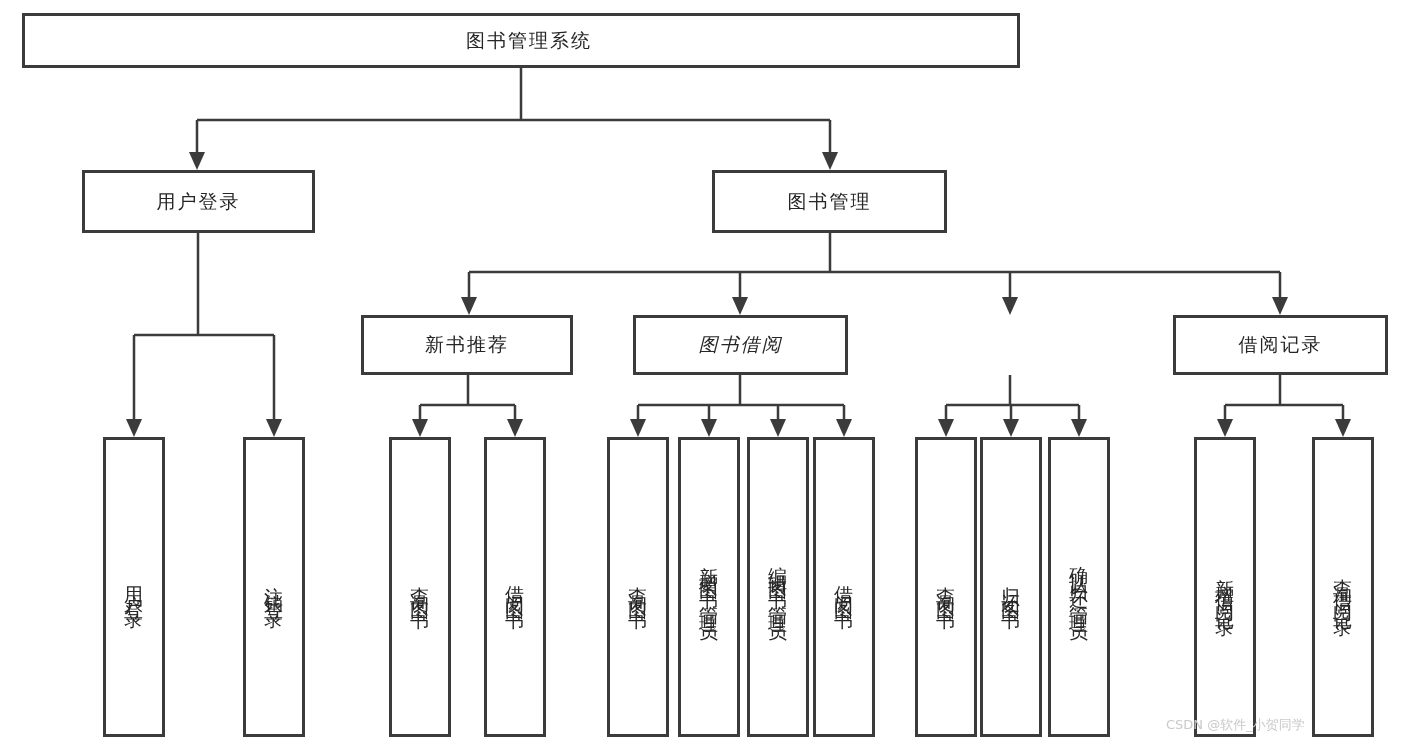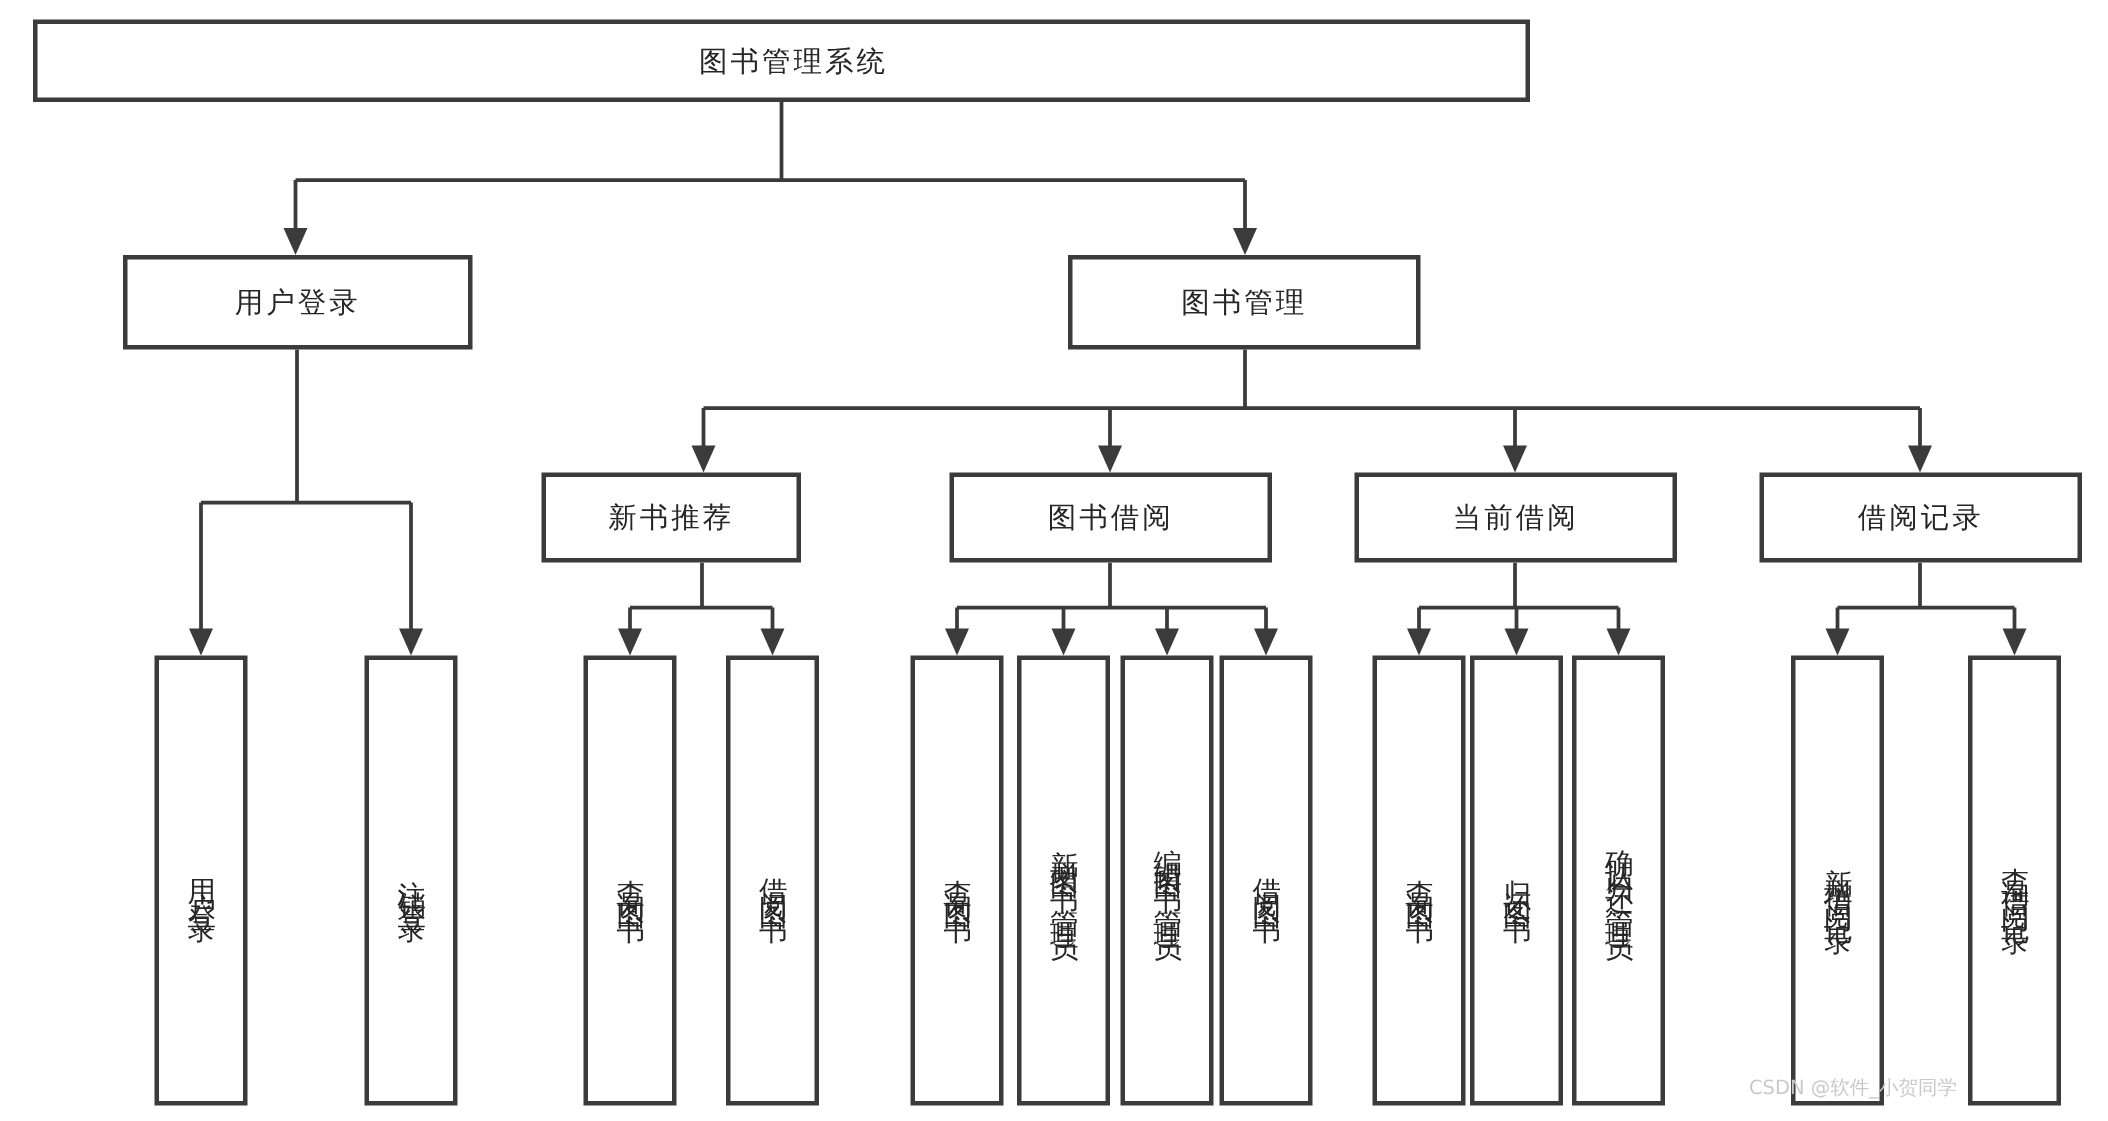--- a/index.html
+++ b/index.html
@@ -88,28 +88,25 @@
     <span>图书管理系统</span>
   </div>
 
   <div class="node h-node" style="left:82px;top:170px;width:233px;height:63px;">
     <span>用户登录</span>
   </div>
   <div class="node h-node" style="left:712px;top:170px;width:235px;height:63px;justify-content:center;">
     <span>图书管理</span>
   </div>
 
-  <div class="node h-node" style="left:361px;top:315px;width:173px;height:60px;">
+  <div class="node h-node" style="left:361px;top:315px;width:212px;height:60px;">
     <span>新书推荐</span>
   </div>
-  <div class="node h-node" style="left:633px;top:315px;width:215px;height:60px;">
+  <div class="node h-node" style="left:633px;top:315px;width:215px;height:60px;font-style:italic;">
     <span>图书借阅</span>
-  </div>
-  <div class="node h-node" style="left:903px;top:315px;width:215px;height:60px;">
-    <span>当前借阅</span>
   </div>
   <div class="node h-node" style="left:1173px;top:315px;width:215px;height:60px;">
     <span>借阅记录</span>
   </div>
 
   <div class="node leaf" style="left:103px;">
     <span class="vtext">用户登录</span>
   </div>
   <div class="node leaf" style="left:243px;">
     <span class="vtext">注销登录</span>

